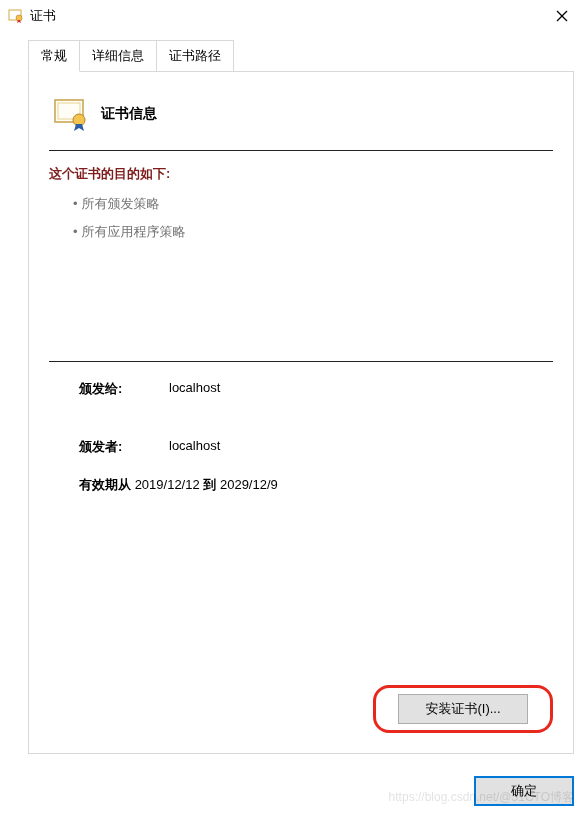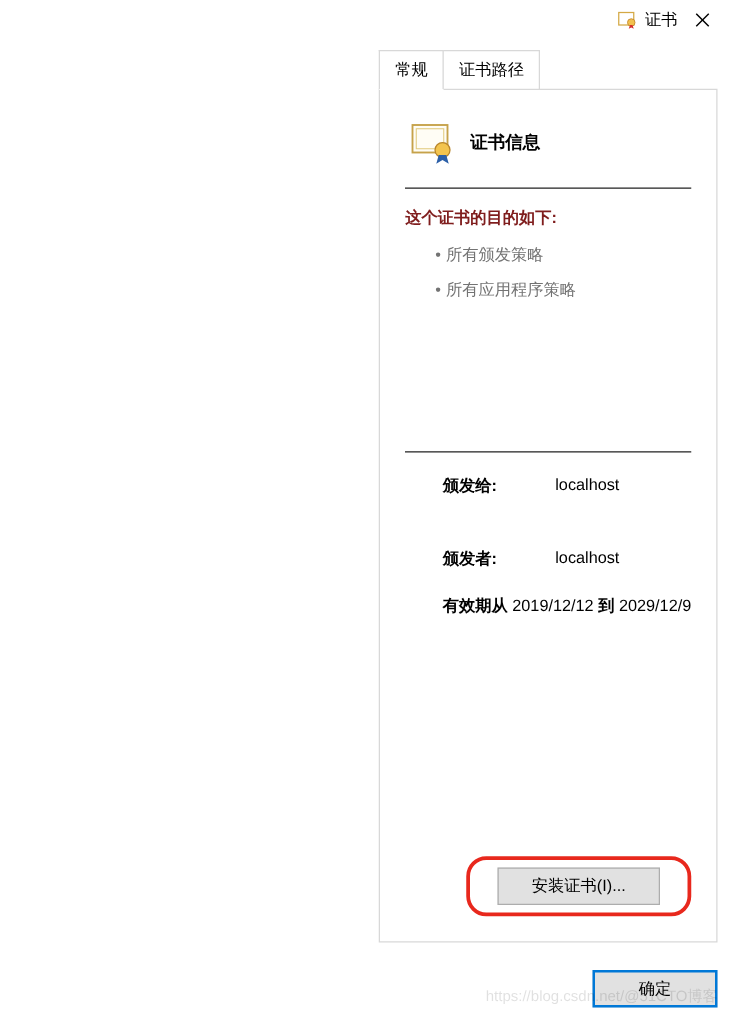--- a/index.html
+++ b/index.html
@@ -10,21 +10,20 @@
       width: 586px;
       height: 818px;
       overflow: hidden;
     }
     .window {
       width: 586px;
       height: 818px;
       background: #fff;
       display: flex;
       flex-direction: column;
-      align-items: flex-end;
     }
     .titlebar {
       height: 32px;
       display: flex;
       align-items: center;
       padding: 0 4px 0 8px;
       justify-content: space-between;
     }
     .titlebar-left {
       display: flex;
@@ -223,20 +222,21 @@
       <svg viewBox="0 0 12 12">
         <line x1="1" y1="1" x2="11" y2="11" stroke="#000" stroke-width="1.2"></line>
         <line x1="11" y1="1" x2="1" y2="11" stroke="#000" stroke-width="1.2"></line>
       </svg>
     </div>
   </div>
 
   <div class="content">
     <div class="tabs">
       <div class="tab active">常规</div>
+      <div class="tab">详细信息</div>
       <div class="tab">证书路径</div>
     </div>
 
     <div class="tab-panel">
       <div class="cert-header">
         <span class="cert-icon-large">
           <svg viewBox="0 0 36 36">
             <rect x="2" y="4" width="28" height="22" fill="#fffdf5" stroke="#c6a24a" stroke-width="1.5"></rect>
             <rect x="5" y="7" width="22" height="16" fill="none" stroke="#e0c87a" stroke-width="0.8"></rect>
             <circle cx="26" cy="24" r="6" fill="#f3c44e" stroke="#b8852a" stroke-width="1"></circle>

